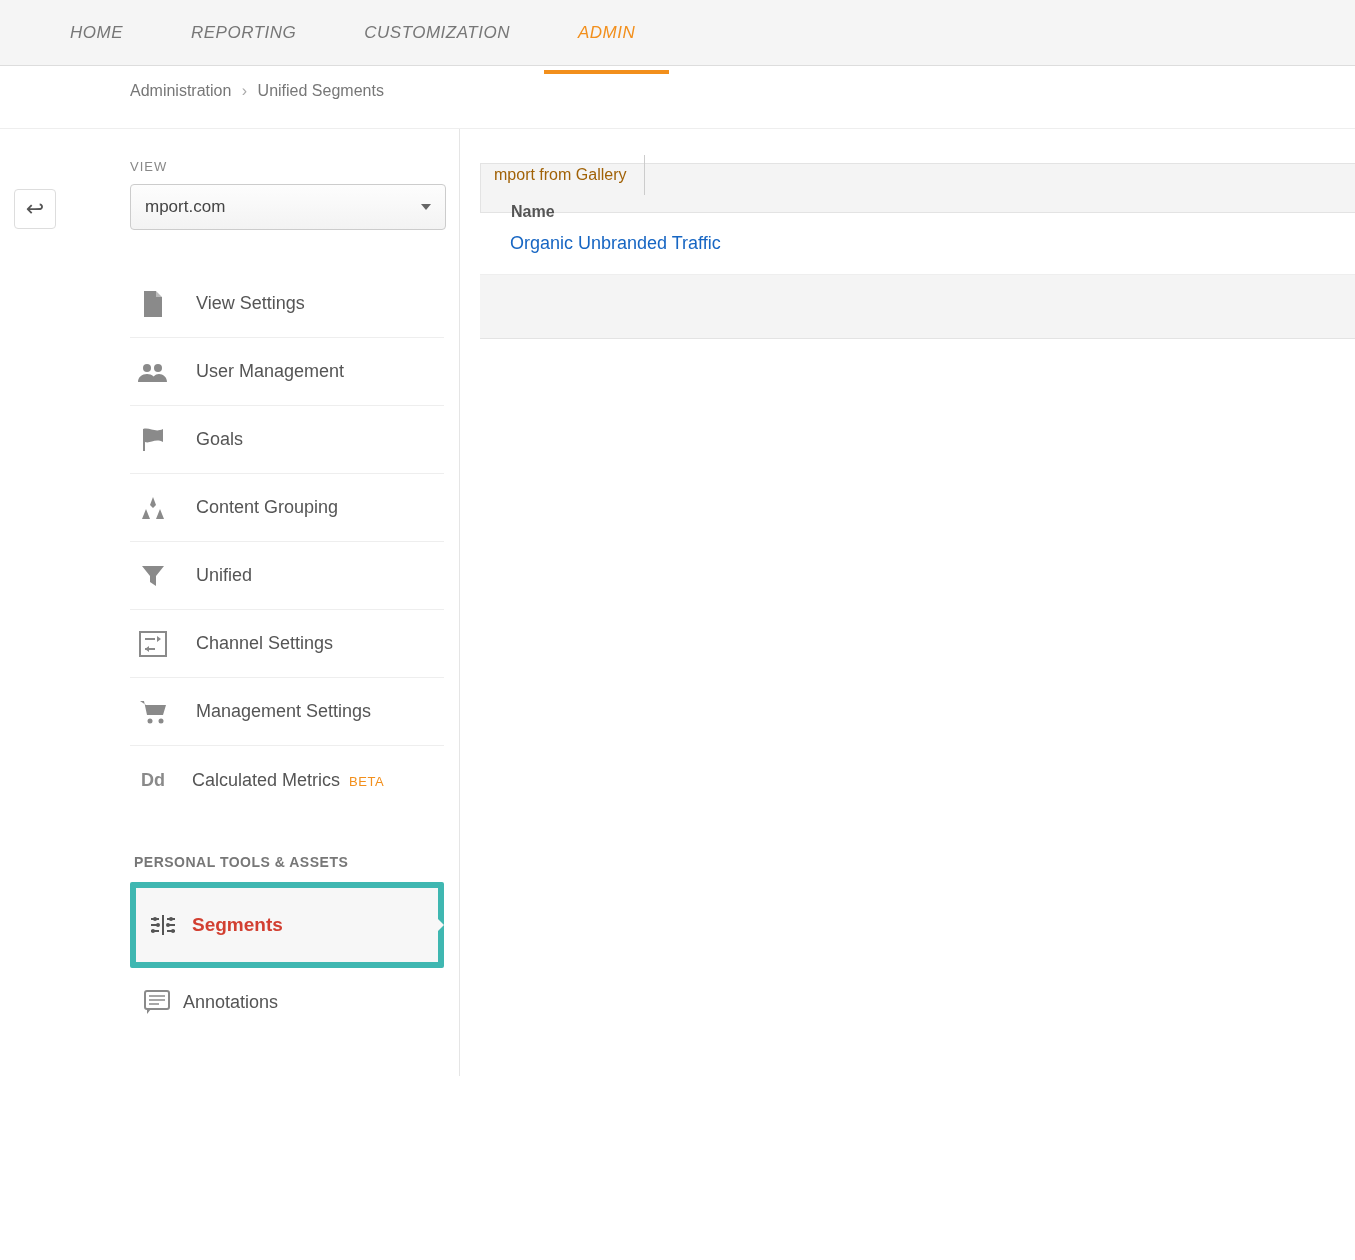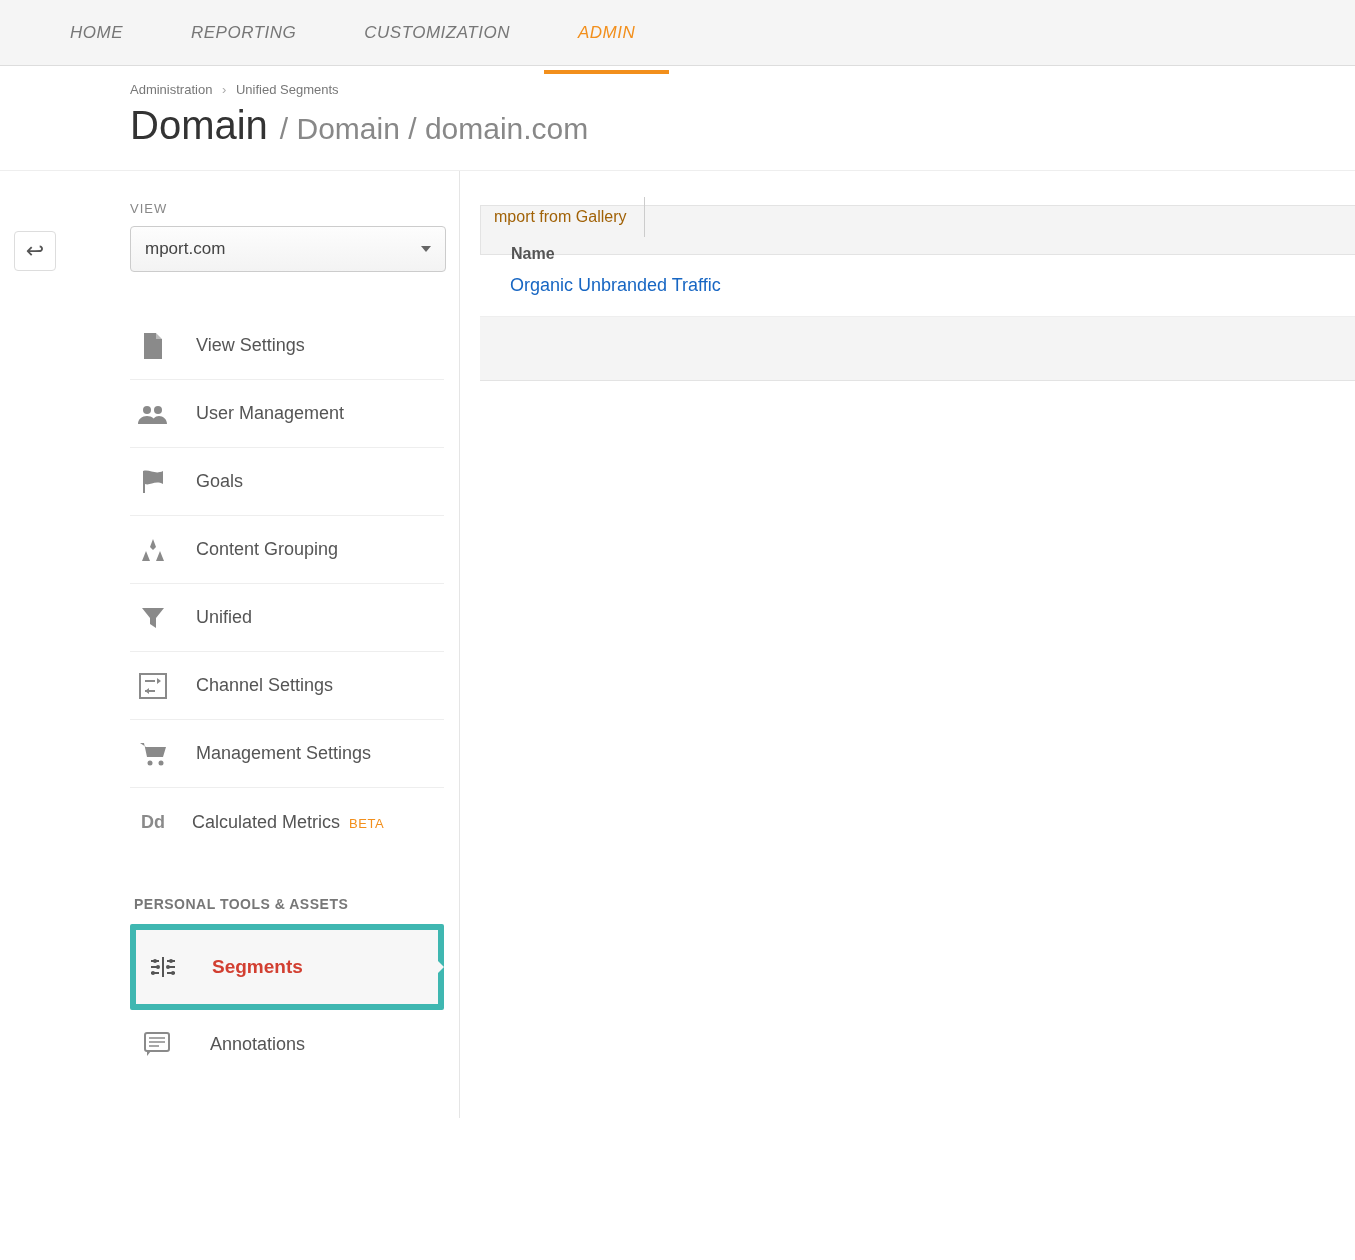--- a/index.html
+++ b/index.html
@@ -6,21 +6,21 @@
     body { font-family: Arial, Helvetica, sans-serif; background: #fff; color: #333; width: 1355px; }
 
     
     .topbar { background: #f5f5f5; border-bottom: 1px solid #ddd; display: flex; align-items: center; height: 66px; padding-left: 36px; }
     .topbar .tab { padding: 0 34px; height: 82px; display: flex; align-items: center; font-size: 17px; letter-spacing: 0.5px; color: #777; font-weight: 500; cursor: pointer; font-style: italic; }
     .topbar .tab.active { color: #f28f1c; position: relative; }
     .topbar .tab.active::after { content:''; position:absolute; bottom:0; left:0; right:0; height:4px; background:#f28f1c; }
 
     
     .header-area { padding: 16px 0 22px 130px; border-bottom: 1px solid #eee; }
-    .breadcrumb { font-size: 13px; color: #777; margin-bottom: 6px; }
+    .breadcrumb { font-size: 16px; color: #777; margin-bottom: 6px; }
     .breadcrumb .sep { margin: 0 6px; color:#aaa;}
     .page-title { font-size: 34px; color: #555; display:flex; align-items: baseline; gap: 12px;}
     .page-title .big { color: #333; font-weight: 400; font-size: 40px; }
     .page-title .rest { color: #888; font-size: 30px; }
 
     
     .body { display: flex; }
     .back-col { width: 70px; padding-top: 60px; display:flex; justify-content:center;}
     .back-btn { width: 42px; height: 40px; border:1px solid #ddd; border-radius:4px; background:#fff; display:flex; align-items:center; justify-content:center; cursor:pointer; font-size:22px; color:#555;}
 
@@ -31,25 +31,25 @@
 
     .nav-item { display:flex; align-items:center; height: 68px; border-bottom:1px solid #eee; gap: 28px; cursor:pointer; padding-left: 8px;}
     .nav-item:last-of-type{border-bottom:none;}
     .nav-item .ico { width: 30px; height: 30px; display:flex; align-items:center; justify-content:center; color:#888;}
     .nav-item .txt { font-size: 18px; color: #555; }
     .beta { font-size:13px; color:#f28f1c; margin-left:4px; letter-spacing:0.5px;}
 
     .section-label { font-size:14px; letter-spacing:0.5px; color:#777; font-weight:bold; margin: 40px 0 12px 4px;}
 
     .highlight-box { border: 6px solid #3fb7b1; border-radius:2px;}
-    .segments-item { background:#f7f7f7; display:flex; align-items:center; height: 74px; gap:36px; padding-left:14px; position:relative; cursor:pointer;}
+    .segments-item { background:#f7f7f7; display:flex; align-items:center; height: 74px; gap:16px; padding-left:14px; position:relative; cursor:pointer;}
     .segments-item .txt { color:#d23f31; font-weight:bold; font-size:19px;}
     .segments-item::after{content:''; position:absolute; right:-6px; top:50%; transform:translateY(-50%); width:0;height:0; border-top:10px solid transparent; border-bottom:10px solid transparent; border-left:10px solid #f7f7f7;}
 
-    .annotations-item{ display:flex; align-items:center; height:68px; gap:40px; padding-left:14px; cursor:pointer;}
+    .annotations-item{ display:flex; align-items:center; height:68px; gap:13px; padding-left:14px; cursor:pointer;}
     .annotations-item .txt{ font-size:18px; color:#555;}
 
     
     .main { flex:1; padding: 26px 0 0 20px; }
     .btn-row{ display:flex; align-items:center; gap:0;}
     .new-seg-wrap{ border:6px solid #3fb7b1; padding:14px 16px; display:inline-block;}
     .new-seg-btn{ background:#d54a3a; color:#fff; border:none; height:40px; padding:0 22px; font-size:15px; font-weight:bold; letter-spacing:0.5px; cursor:pointer;}
     .import-link{ font-size:16px; color:#a16207; padding:0 18px; border-right:1px solid #ccc; height:40px; display:flex; align-items:center; cursor:pointer; margin-left:-4px;}
 
     .table-header{ background:#f4f4f4; border:1px solid #e3e3e3; border-right:none; height:50px; display:flex; align-items:center; padding-left:30px; margin-top:-32px;}
@@ -69,24 +69,20 @@
   <div class="tab">REPORTING</div>
   <div class="tab">CUSTOMIZATION</div>
   <div class="tab active">ADMIN</div>
 </div>
 
 <div class="header-area">
   <div class="breadcrumb">
     <span>Administration</span>
     <span class="sep">›</span>
     <span>Unified Segments</span>
-  </div>
-  <div class="page-title">
-    <span class="big">Domain</span>
-    <span class="rest">/ Domain / domain.com</span>
   </div>
 </div>
 
 <div class="body">
 
   <div class="back-col">
     <div class="back-btn">
       <span>↩</span>
     </div>
   </div>

